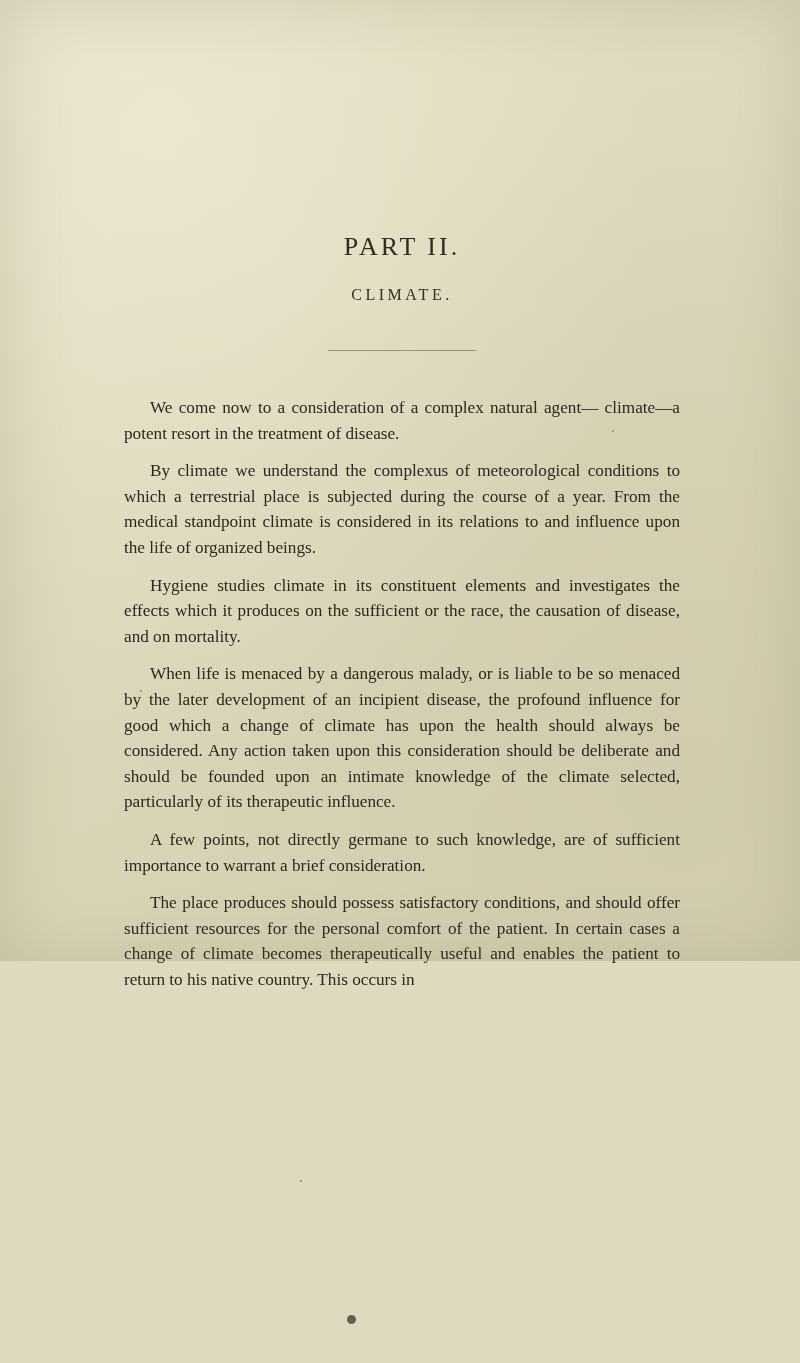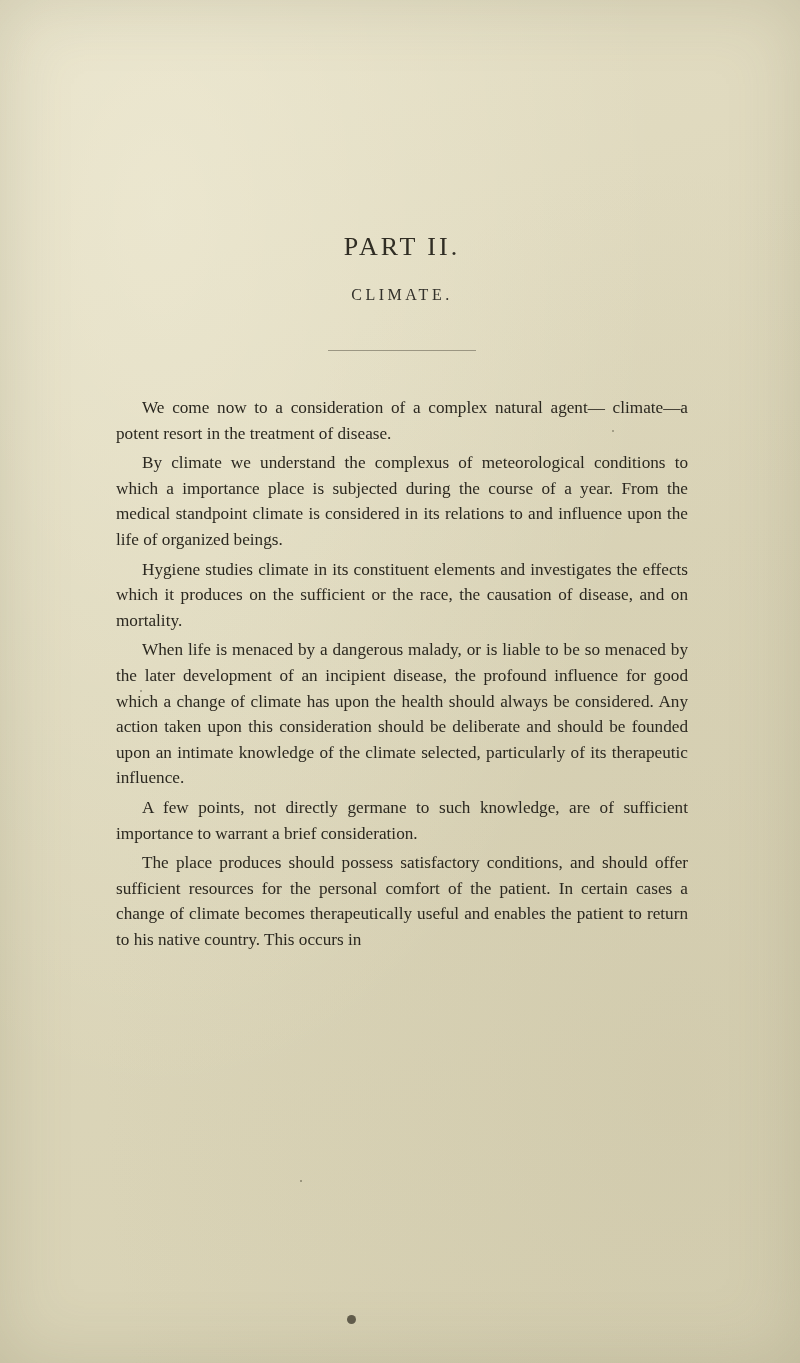--- a/index.html
+++ b/index.html
@@ -10,21 +10,21 @@
     width: 800px;
     height: 1363px;
     background: #ded9bf;
     font-family: "Liberation Serif", serif;
     color: #2b2820;
     overflow: hidden;
   }
   .page {
     position: relative;
     width: 800px;
-    height: 1363px;
+    height: 961px;
     box-sizing: border-box;
     padding: 11px;
     background:
       radial-gradient(ellipse at 20% 15%, rgba(255,252,235,0.35) 0%, rgba(255,252,235,0) 55%),
       radial-gradient(ellipse at 85% 80%, rgba(190,182,150,0.28) 0%, rgba(190,182,150,0) 60%),
       linear-gradient(165deg, #e3ddc3 0%, #dcd6ba 45%, #d8d2b5 100%);
   }
   .content {
     position: absolute;
     left: 112px;
@@ -56,21 +56,21 @@
     opacity: 0.85;
   }
   .body-text {
     margin-top: 44px;
     font-size: 17.2px;
     line-height: 25.6px;
     text-align: justify;
     color: #2b2820;
   }
   .body-text p {
-    margin: 4px;
+    margin: 12px;
     text-indent: 26px;
   }
   .body-text p + p {
     margin-top: 0;
   }
   .speck {
     position: absolute;
     border-radius: 50%;
     background: #4a4535;
     opacity: 0.5;
@@ -97,21 +97,21 @@
 
 <div class="page">
 
   <div class="content">
     <h1 class="part-title">PART II.</h1>
     <h2 class="section-title">CLIMATE.</h2>
     <div class="rule"></div>
 
     <div class="body-text">
       <p>We come now to a consideration of a complex natural agent— climate—a potent resort in the treatment of disease.</p>
-      <p>By climate we understand the complexus of meteorological conditions to which a importance place is subjected during the course of a year. From the medical standpoint climate is considered in its relations to and influence upon the life of organized beings.</p>
+      <p>By climate we understand the complexus of meteorological conditions to which a terrestrial place is subjected during the course of a year. From the medical standpoint climate is considered in its relations to and influence upon the life of organized beings.</p>
       <p>Hygiene studies climate in its constituent elements and investigates the effects which it produces on the sufficient or the race, the causation of disease, and on mortality.</p>
       <p>When life is menaced by a dangerous malady, or is liable to be so menaced by the later development of an incipient disease, the profound influence for good which a change of climate has upon the health should always be considered. Any action taken upon this consideration should be deliberate and should be founded upon an intimate knowledge of the climate selected, particularly of its therapeutic influence.</p>
       <p>A few points, not directly germane to such knowledge, are of sufficient importance to warrant a brief consideration.</p>
       <p>The place produces should possess satisfactory conditions, and should offer sufficient resources for the personal comfort of the patient. In certain cases a change of climate becomes therapeutically useful and enables the patient to return to his native country. This occurs in</p>
     </div>
   </div>
 
   <div class="blot"></div>
   <div class="speck" style="left:140px; top:690px; width:2px; height:2px;"></div>
   <div class="speck" style="left:612px; top:430px; width:2px; height:2px;"></div>

